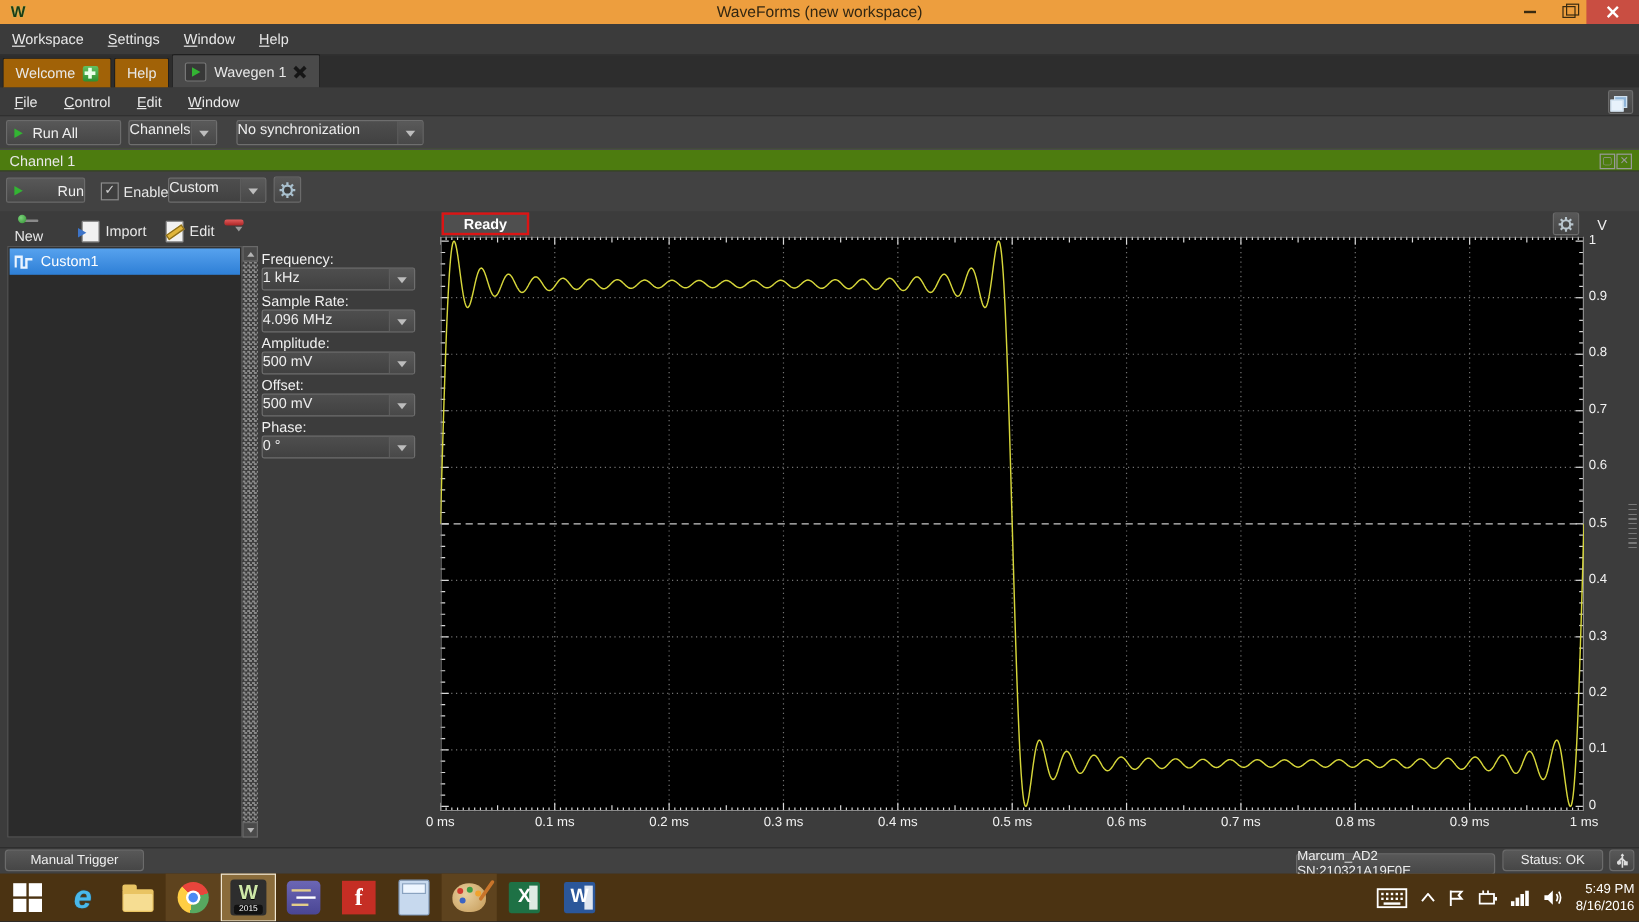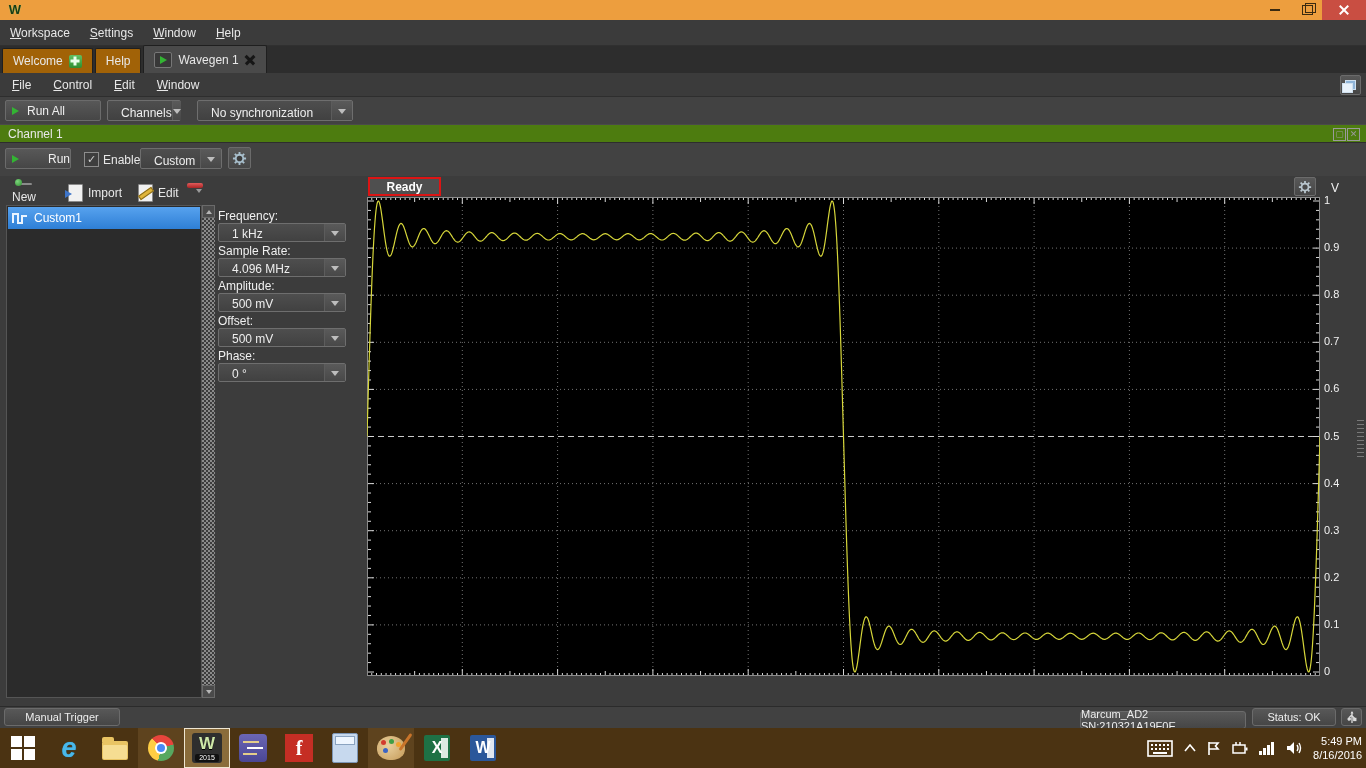--- a/index.html
+++ b/index.html
@@ -43,21 +43,21 @@
             display:flex;align-items:center;gap:22px;padding-left:12px;box-sizing:border-box;}
   #cascade-btn{left:1340px;top:75px;width:21px;height:20px;}
   .btn{background:linear-gradient(#585858,#464646);border:1px solid #6b6b6b;border-radius:2px;
        display:flex;align-items:center;justify-content:center;color:#eee;box-sizing:border-box;}
   .sq2{width:9px;height:8px;border:1px solid #cfe0ef;background:#8fb4d8;position:relative;}
   .sq2:before{content:"";position:absolute;left:-4px;top:2px;width:9px;height:8px;border:1px solid #cfe0ef;background:#e8f2fb;}
 
   
   #toolbar{left:0;top:97px;width:1366px;height:27px;background:#424242;}
   .combo{position:absolute;background:linear-gradient(#4e4e4e,#414141);border:1px solid #6e6e6e;border-radius:2px;
-         display:flex;align-items:flex-end;padding-left:13px;box-sizing:border-box;color:#eee;}
+         display:flex;align-items:flex-start;padding-left:0;box-sizing:border-box;color:#eee;}
   .combo .arrow{margin-left:auto;width:20px;align-self:stretch;border-left:1px solid #5c5c5c;
                 background:linear-gradient(#5a5a5a,#484848);display:flex;align-items:center;justify-content:center;}
   .tri-down{width:0;height:0;border:4px solid transparent;border-top:5px solid #bdbdbd;margin-top:5px;}
   #channel-strip{left:0;top:124px;width:1366px;height:19px;background:#4d7c0f;border-top:1px solid #4a4a4a;
                  border-bottom:1px solid #2d2d2d;display:flex;align-items:center;padding-left:8px;box-sizing:border-box;}
   .strip-ico{position:absolute;top:128px;width:11px;height:11px;border:1px solid #9a9a9a;color:#9a9a9a;
              font-size:9px;line-height:10px;text-align:center;}
   #channel-toolbar{left:0;top:143px;width:1366px;height:33px;background:#424242;}
   .checkbox{position:absolute;width:13px;height:13px;background:#3e3e3e;border:1px solid #8d8d8d;
             color:#cfcfcf;font-size:11px;line-height:12px;text-align:center;}
@@ -146,20 +146,21 @@
   #tray{position:absolute;right:4px;top:728px;height:40px;display:flex;align-items:center;gap:11px;}
   .clock{text-align:right;color:#fff;font-size:11px;line-height:14px;}
 </style>
 </head>
 <body>
 
 <div id="app">
 
   <div id="titlebar" class="abs">
     <span class="logo">W</span>
+    <span class="title">WaveForms  (new workspace)</span>
     <div id="btn-min" class="wbtn">
         <span class="glyph-min"></span>
       </div>
     <div id="btn-restore" class="wbtn">
         <span class="glyph-restore"></span>
       </div>
     <div id="btn-close" class="wbtn">
         <span style="position:relative;width:14px;height:14px;">
           <i class="xbar a"></i>
           <i class="xbar b"></i>
@@ -867,20 +868,33 @@
       <span style="top: 373.8px;">0.2</span>
       <span style="top: 326.7px;">0.3</span>
       <span style="top: 279.6px;">0.4</span>
       <span style="top: 232.5px;">0.5</span>
       <span style="top: 185.4px;">0.6</span>
       <span style="top: 138.3px;">0.7</span>
       <span style="top: 91.2px;">0.8</span>
       <span style="top: 44.1px;">0.9</span>
       <span style="top: -3px;">1</span>
     </div>
+  <div id="x-labels" class="abs">
+      <span style="left: 0px;">0 ms</span>
+      <span style="left: 95.3px;">0.1 ms</span>
+      <span style="left: 190.6px;">0.2 ms</span>
+      <span style="left: 285.9px;">0.3 ms</span>
+      <span style="left: 381.2px;">0.4 ms</span>
+      <span style="left: 476.5px;">0.5 ms</span>
+      <span style="left: 571.8px;">0.6 ms</span>
+      <span style="left: 667.1px;">0.7 ms</span>
+      <span style="left: 762.4px;">0.8 ms</span>
+      <span style="left: 857.7px;">0.9 ms</span>
+      <span style="left: 953px;">1 ms</span>
+    </div>
   <div id="splitter" class="abs"></div>
 
   <div id="statusbar" class="abs"></div>
   <div class="abs btn sbtnr" style="left:4px;top:708px;width:116px;height:18px;">
     <span>Manual Trigger</span>
   </div>
   <div class="abs btn sbtnr" style="left:1080px;top:711px;width:166px;height:18px;">
     <span>Marcum_AD2 SN:210321A19F0E</span>
   </div>
   <div class="abs btn sbtnr" style="left:1252px;top:708px;width:84px;height:18px;">

